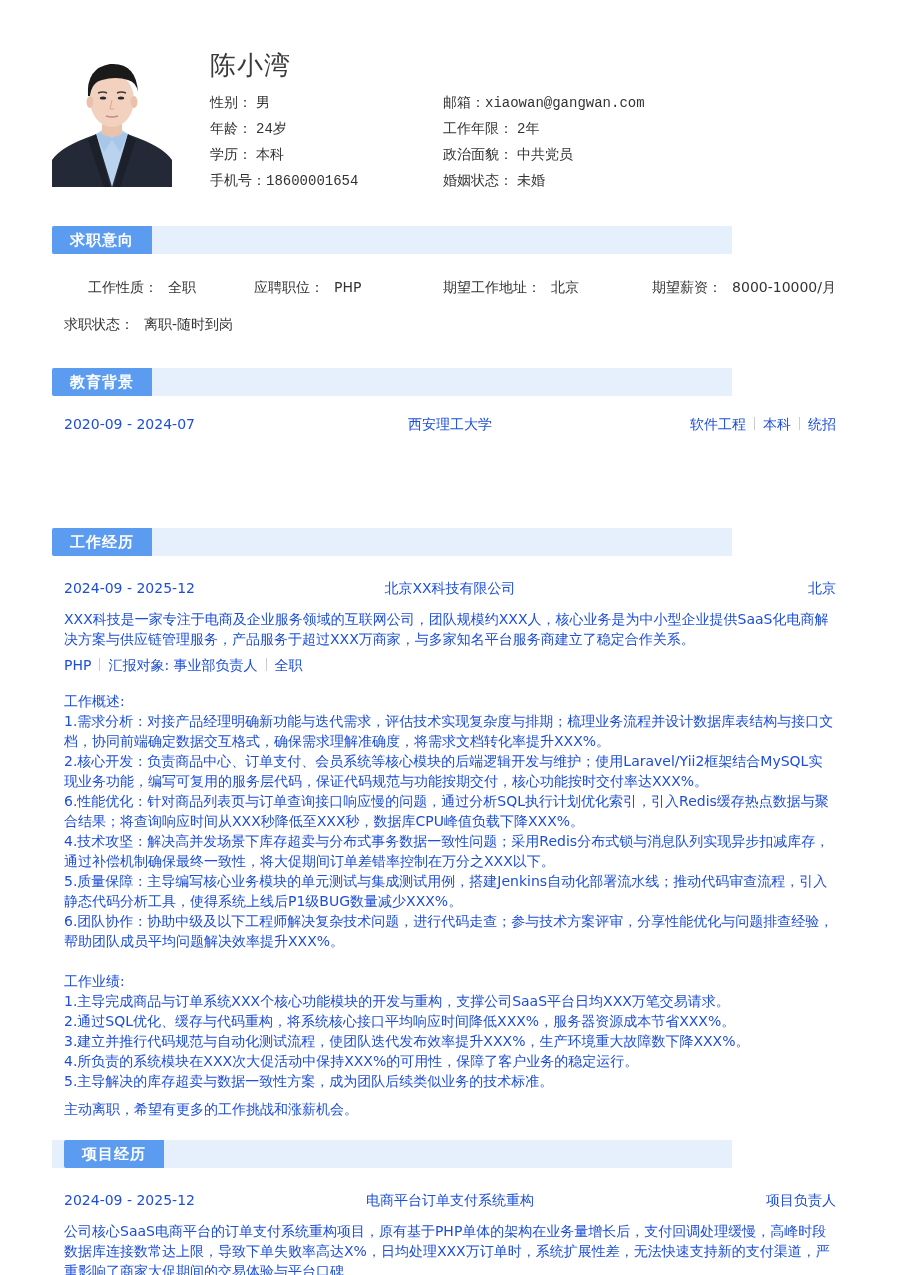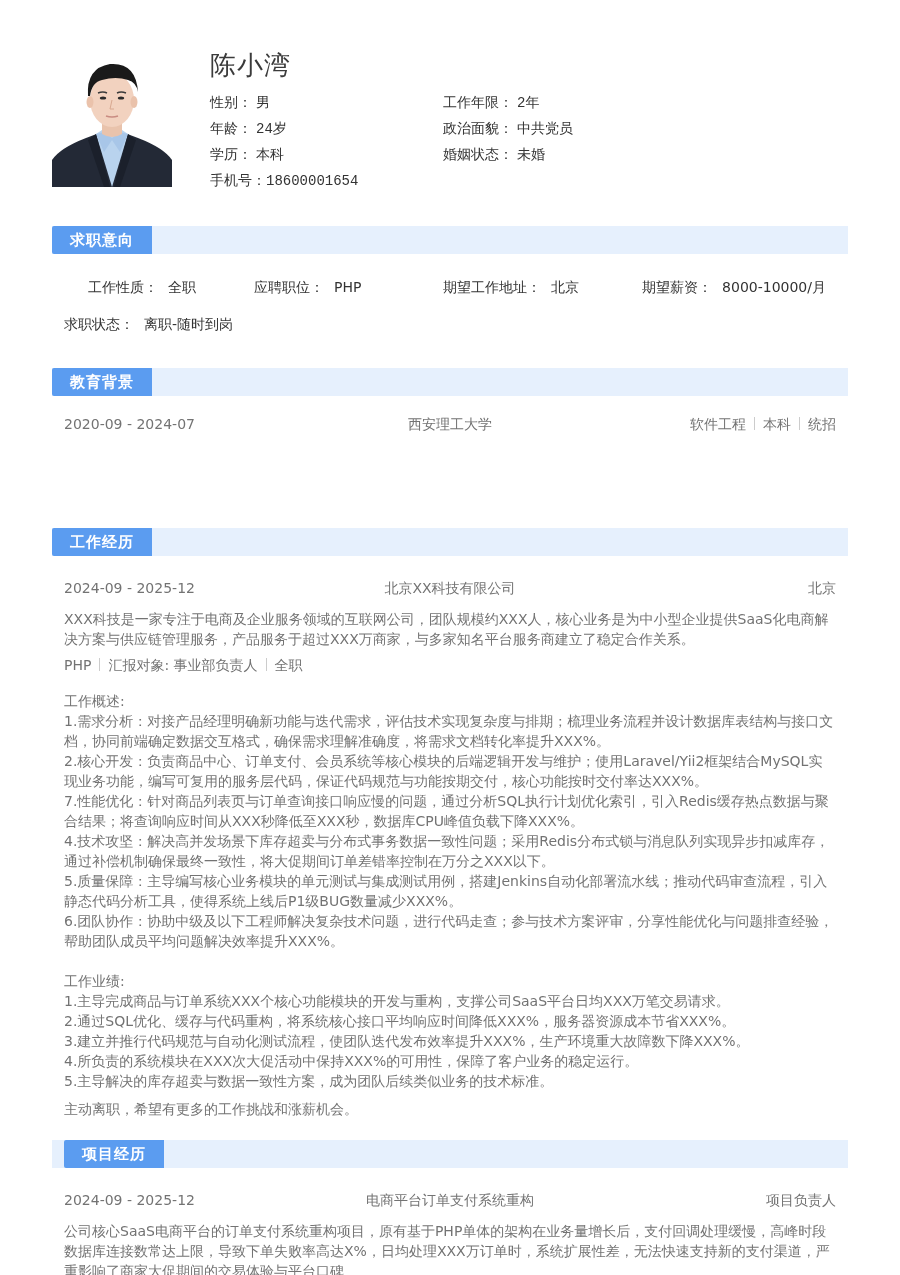--- a/index.html
+++ b/index.html
@@ -13,24 +13,24 @@
     .photo { position: absolute; left: 0; top: 52px; width: 120px; height: 135px; overflow: hidden; background: #ffffff; }
     .name { position: absolute; left: 158px; top: 48px; font-size: 26px; font-weight: normal; color: #3b3b3b; letter-spacing: 1px; }
     .info-col { position: absolute; top: 90px; font-family: Liberation Mono, monospace; }
     .info-col.left { left: 158px; }
     .info-col.right { left: 391px; }
     .info-row { height: 26px; line-height: 26px; font-size: 14px; color: #333; white-space: nowrap; }
     .info-row .lbl { color: #333; }
     .info-row .val { margin-left: 4px; }
 
     
-    .sec-head { position: absolute; left: 0; width: 796px; height: 28px; background: #e6f0fd; }
+    .sec-head { position: absolute; left: 0; width: 680px; height: 28px; background: #e6f0fd; }
     .sec-head .tag { display: inline-block; height: 28px; line-height: 28px; width: 100px; background: #5b9cf0; color: #ffffff; font-weight: bold; font-size: 15px; text-align: center; border-radius: 2px 0 0 2px; letter-spacing: 1px; }
 
-    .block { position: absolute; left: 12px; width: 772px; font-size: 14px; color: #737373; }
+    .block { position: absolute; left: 12px; width: 772px; font-size: 14px; color: #1d4ed8; }
     .row3 { display: flex; justify-content: space-between; height: 22px; line-height: 22px; }
     .row3 > span { flex: 0 0 auto; }
     .row3 .mid { position: absolute; left: 0; right: 0; text-align: center; pointer-events: none; }
     .para { line-height: 20px; }
     .sep { display: inline-block; width: 1px; height: 13px; background: #cccccc; margin: 0 8px; vertical-align: -1px; }
 
     .intent-grid { position: absolute; left: 12px; width: 772px; font-size: 14px; }
     .intent-item { position: absolute; white-space: nowrap; height: 22px; line-height: 22px; }
     .intent-item .val { margin-left: 10px; }
   </style>
@@ -83,20 +83,23 @@
       <div class="info-row">
         <span class="lbl">学历：</span><span class="val">本科</span>
       </div>
       <div class="info-row">
         <span class="lbl">手机号：</span><span>18600001654</span>
       </div>
     </div>
 
     <div class="info-col right">
       <div class="info-row">
+        <span class="lbl">邮箱：</span><span>xiaowan@gangwan.com</span>
+      </div>
+      <div class="info-row">
         <span class="lbl">工作年限：</span><span class="val">2年</span>
       </div>
       <div class="info-row">
         <span class="lbl">政治面貌：</span><span class="val">中共党员</span>
       </div>
       <div class="info-row">
         <span class="lbl">婚姻状态：</span><span class="val">未婚</span>
       </div>
     </div>
   </div>
@@ -107,21 +110,21 @@
   <div class="intent-grid" style="top:276px;">
     <div class="intent-item" style="left:0; top:0;margin-left:24px;">
       <span>工作性质：</span><span class="val">全职</span>
     </div>
     <div class="intent-item" style="left:190px; top:0;">
       <span>应聘职位：</span><span class="val">PHP</span>
     </div>
     <div class="intent-item" style="left:379px; top:0;">
       <span>期望工作地址：</span><span class="val">北京</span>
     </div>
-    <div class="intent-item" style="right:10px; top:0;">
+    <div class="intent-item" style="right:0; top:0;">
       <span>期望薪资：</span><span class="val">8000-10000/月</span>
     </div>
     <div class="intent-item" style="left:0; top:37px;">
       <span>求职状态：</span><span class="val">离职-随时到岗</span>
     </div>
   </div>
 
   <div class="sec-head" style="top:368px;font-family:Liberation Serif, serif;">
     <span class="tag">教育背景</span>
   </div>
@@ -146,21 +149,21 @@
     </div>
     <div class="para" style="margin-top:10px;">XXX科技是一家专注于电商及企业服务领域的互联网公司，团队规模约XXX人，核心业务是为中小型企业提供SaaS化电商解决方案与供应链管理服务，产品服务于超过XXX万商家，与多家知名平台服务商建立了稳定合作关系。</div>
     <div style="margin-top:6px; line-height:20px;">
       <span>PHP</span><span class="sep"></span><span>汇报对象: 事业部负责人</span><span class="sep"></span><span>全职</span>
     </div>
 
     <div class="para" style="margin-top:16px;">
       <div>工作概述:</div>
       <div>1.需求分析：对接产品经理明确新功能与迭代需求，评估技术实现复杂度与排期；梳理业务流程并设计数据库表结构与接口文档，协同前端确定数据交互格式，确保需求理解准确度，将需求文档转化率提升XXX%。</div>
       <div>2.核心开发：负责商品中心、订单支付、会员系统等核心模块的后端逻辑开发与维护；使用Laravel/Yii2框架结合MySQL实现业务功能，编写可复用的服务层代码，保证代码规范与功能按期交付，核心功能按时交付率达XXX%。</div>
-      <div>7.性能优化：针对商品列表页与订单查询接口响应慢的问题，通过分析SQL执行计划优化索引，引入Redis缓存热点数据与聚合结果；将查询响应时间从XXX秒降低至XXX秒，数据库CPU峰值负载下降XXX%。</div>
+      <div>6.性能优化：针对商品列表页与订单查询接口响应慢的问题，通过分析SQL执行计划优化索引，引入Redis缓存热点数据与聚合结果；将查询响应时间从XXX秒降低至XXX秒，数据库CPU峰值负载下降XXX%。</div>
       <div>4.技术攻坚：解决高并发场景下库存超卖与分布式事务数据一致性问题；采用Redis分布式锁与消息队列实现异步扣减库存，通过补偿机制确保最终一致性，将大促期间订单差错率控制在万分之XXX以下。</div>
       <div>5.质量保障：主导编写核心业务模块的单元测试与集成测试用例，搭建Jenkins自动化部署流水线；推动代码审查流程，引入静态代码分析工具，使得系统上线后P1级BUG数量减少XXX%。</div>
       <div>6.团队协作：协助中级及以下工程师解决复杂技术问题，进行代码走查；参与技术方案评审，分享性能优化与问题排查经验，帮助团队成员平均问题解决效率提升XXX%。</div>
     </div>
 
     <div class="para" style="margin-top:20px;">
       <div>工作业绩:</div>
       <div>1.主导完成商品与订单系统XXX个核心功能模块的开发与重构，支撑公司SaaS平台日均XXX万笔交易请求。</div>
       <div>2.通过SQL优化、缓存与代码重构，将系统核心接口平均响应时间降低XXX%，服务器资源成本节省XXX%。</div>
       <div>3.建立并推行代码规范与自动化测试流程，使团队迭代发布效率提升XXX%，生产环境重大故障数下降XXX%。</div>

